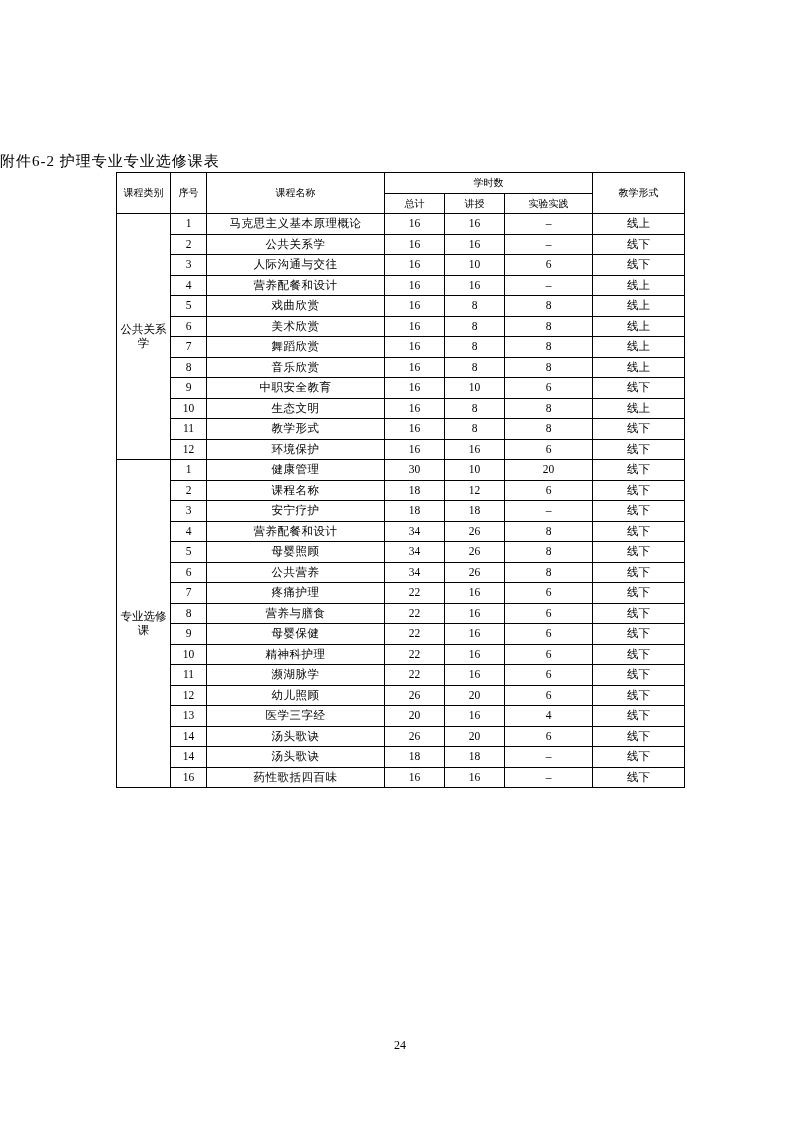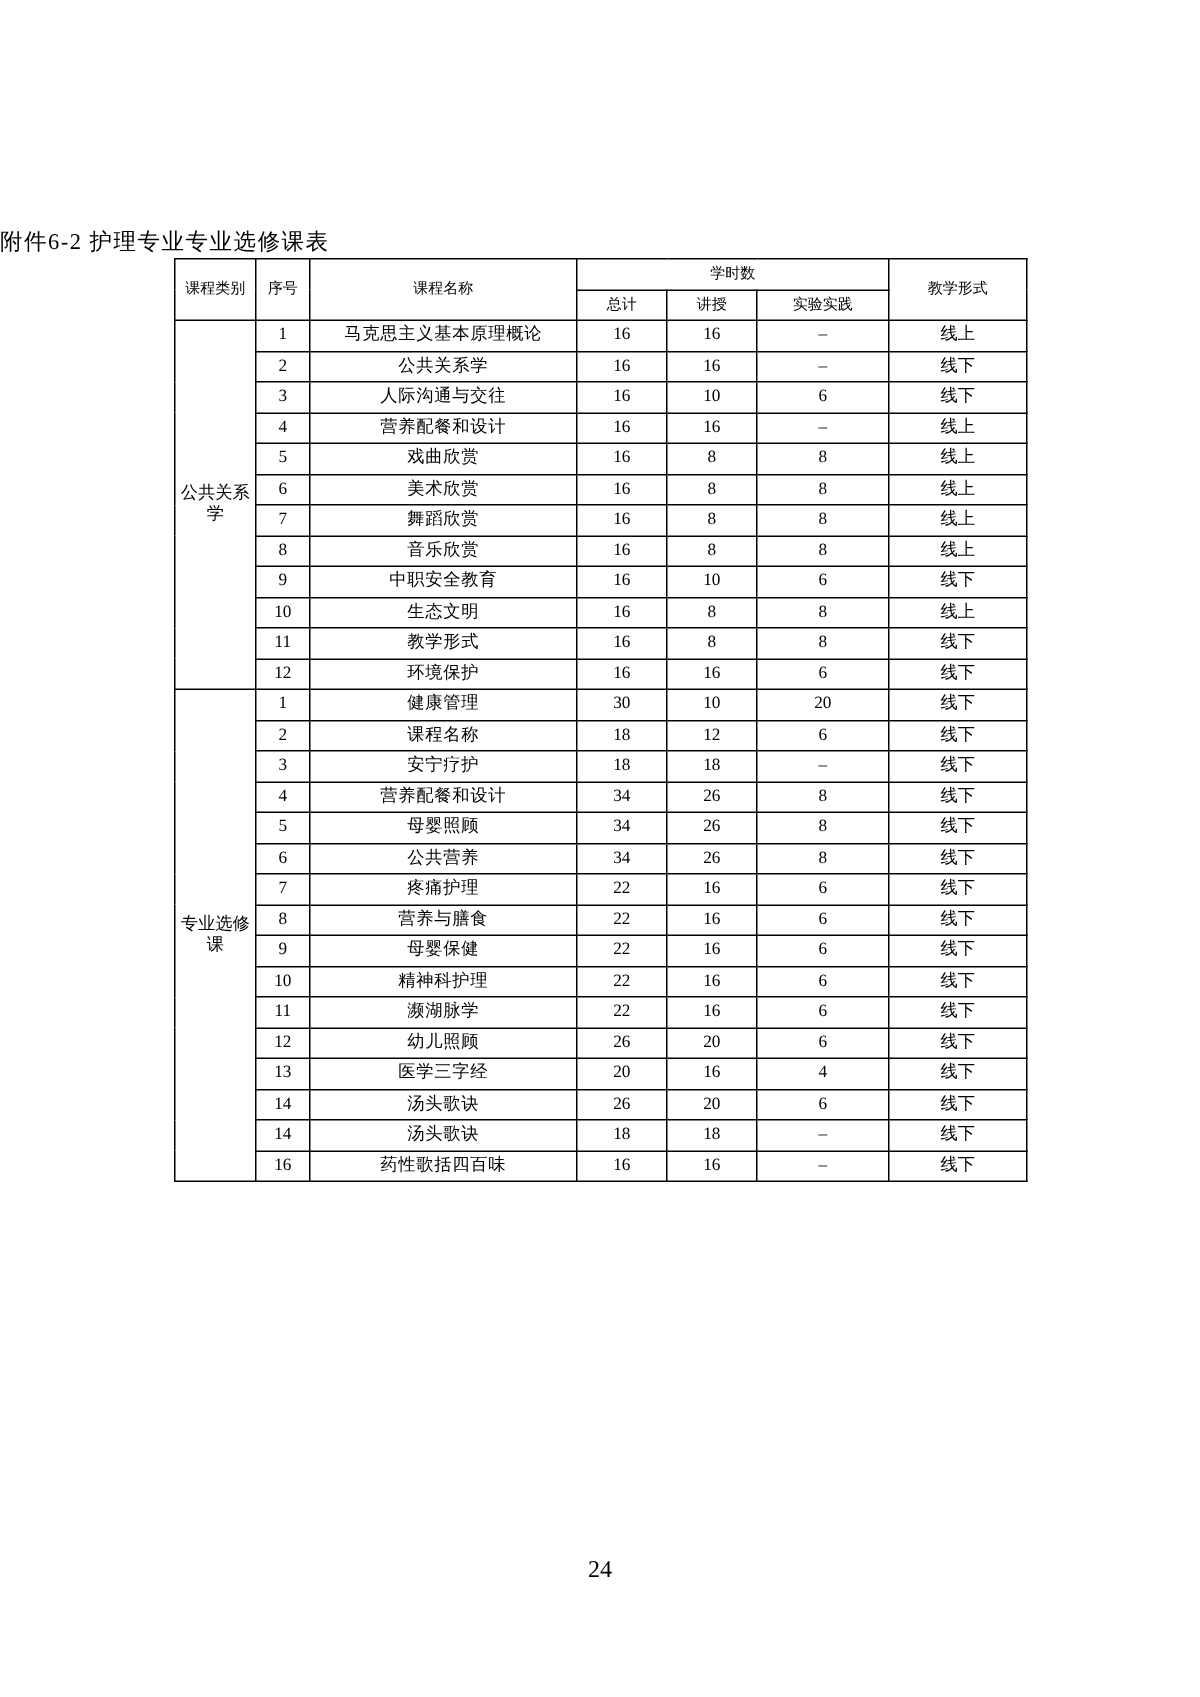--- a/index.html
+++ b/index.html
@@ -69,21 +69,21 @@
   }
   .name-cell {
     letter-spacing: 0.5px;
   }
   .footer-num {
     position: absolute;
     left: 0;
     top: 1038px;
     width: 800px;
     text-align: center;
-    font-size: 16px;
+    font-size: 12px;
     font-family: "Liberation Serif", "DejaVu Serif", serif;
   }
 </style>
 </head>
 <body>
 
 <div class="page">
 
   <div class="title">附件6-2  护理专业专业选修课表</div>
 

